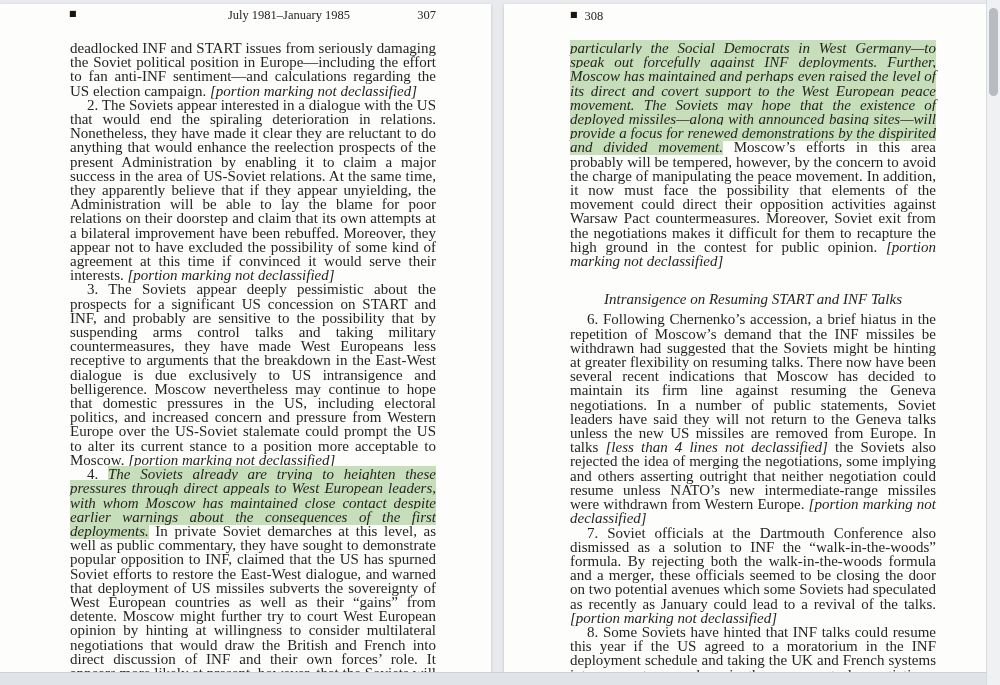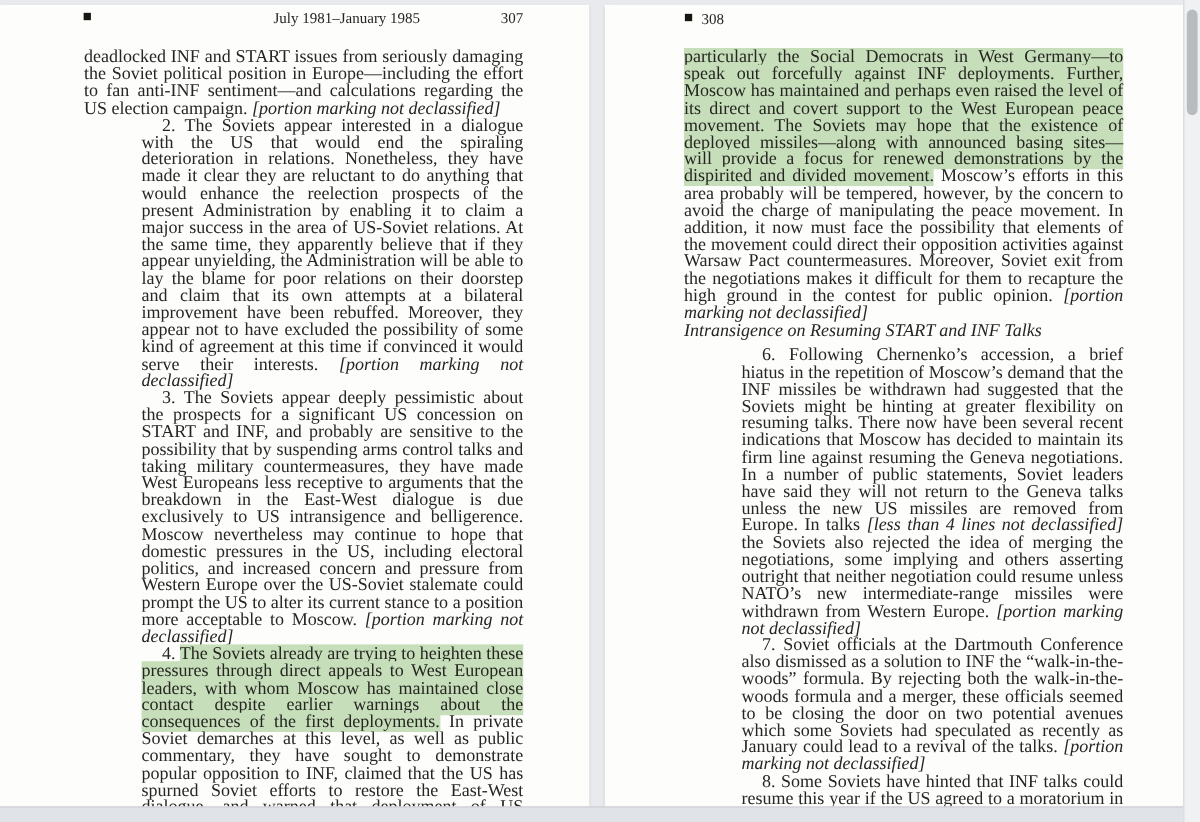--- a/index.html
+++ b/index.html
@@ -41,26 +41,26 @@
     font-size:8px; line-height:8px; color:#17160f;
     font-family:"DejaVu Sans", sans-serif;
   }
 
   .body-text {
     font-size:15px; line-height:14.2px;
     text-align:justify;
     hyphens:auto; -webkit-hyphens:auto;
   }
   .para { text-align:justify; }
-  .para.indent { text-indent:17px;margin-left:48px; }
+  .para.indent { text-indent:17px; }
   .para.heading {
-    font-style:italic; text-align:left; text-indent:0;
-    margin:1px 0 6px 0;
+    font-style:italic; text-align:center; text-indent:0;
+    margin:24px 0 6px 0;
   }
-  .hl { background: var(--hl, #c6dfba); }
+  .hl { background: var(--hl, #c6dfba); font-style: italic; }
   .it { font-style:italic; }
 
   .note-row { position:relative; height:12px; margin-top:3px; }
   .note-row .nm1 { position:absolute; left:0; top:1px; }
   .note-row .nm2 { position:absolute; left:334px; top:1px; }
 
   .hscroll {
     position:absolute; left:0; bottom:0; width:986px; height:13px;
     background:#e0e3e7; border-top:1px solid #cdd0d5; z-index:6;
   }

